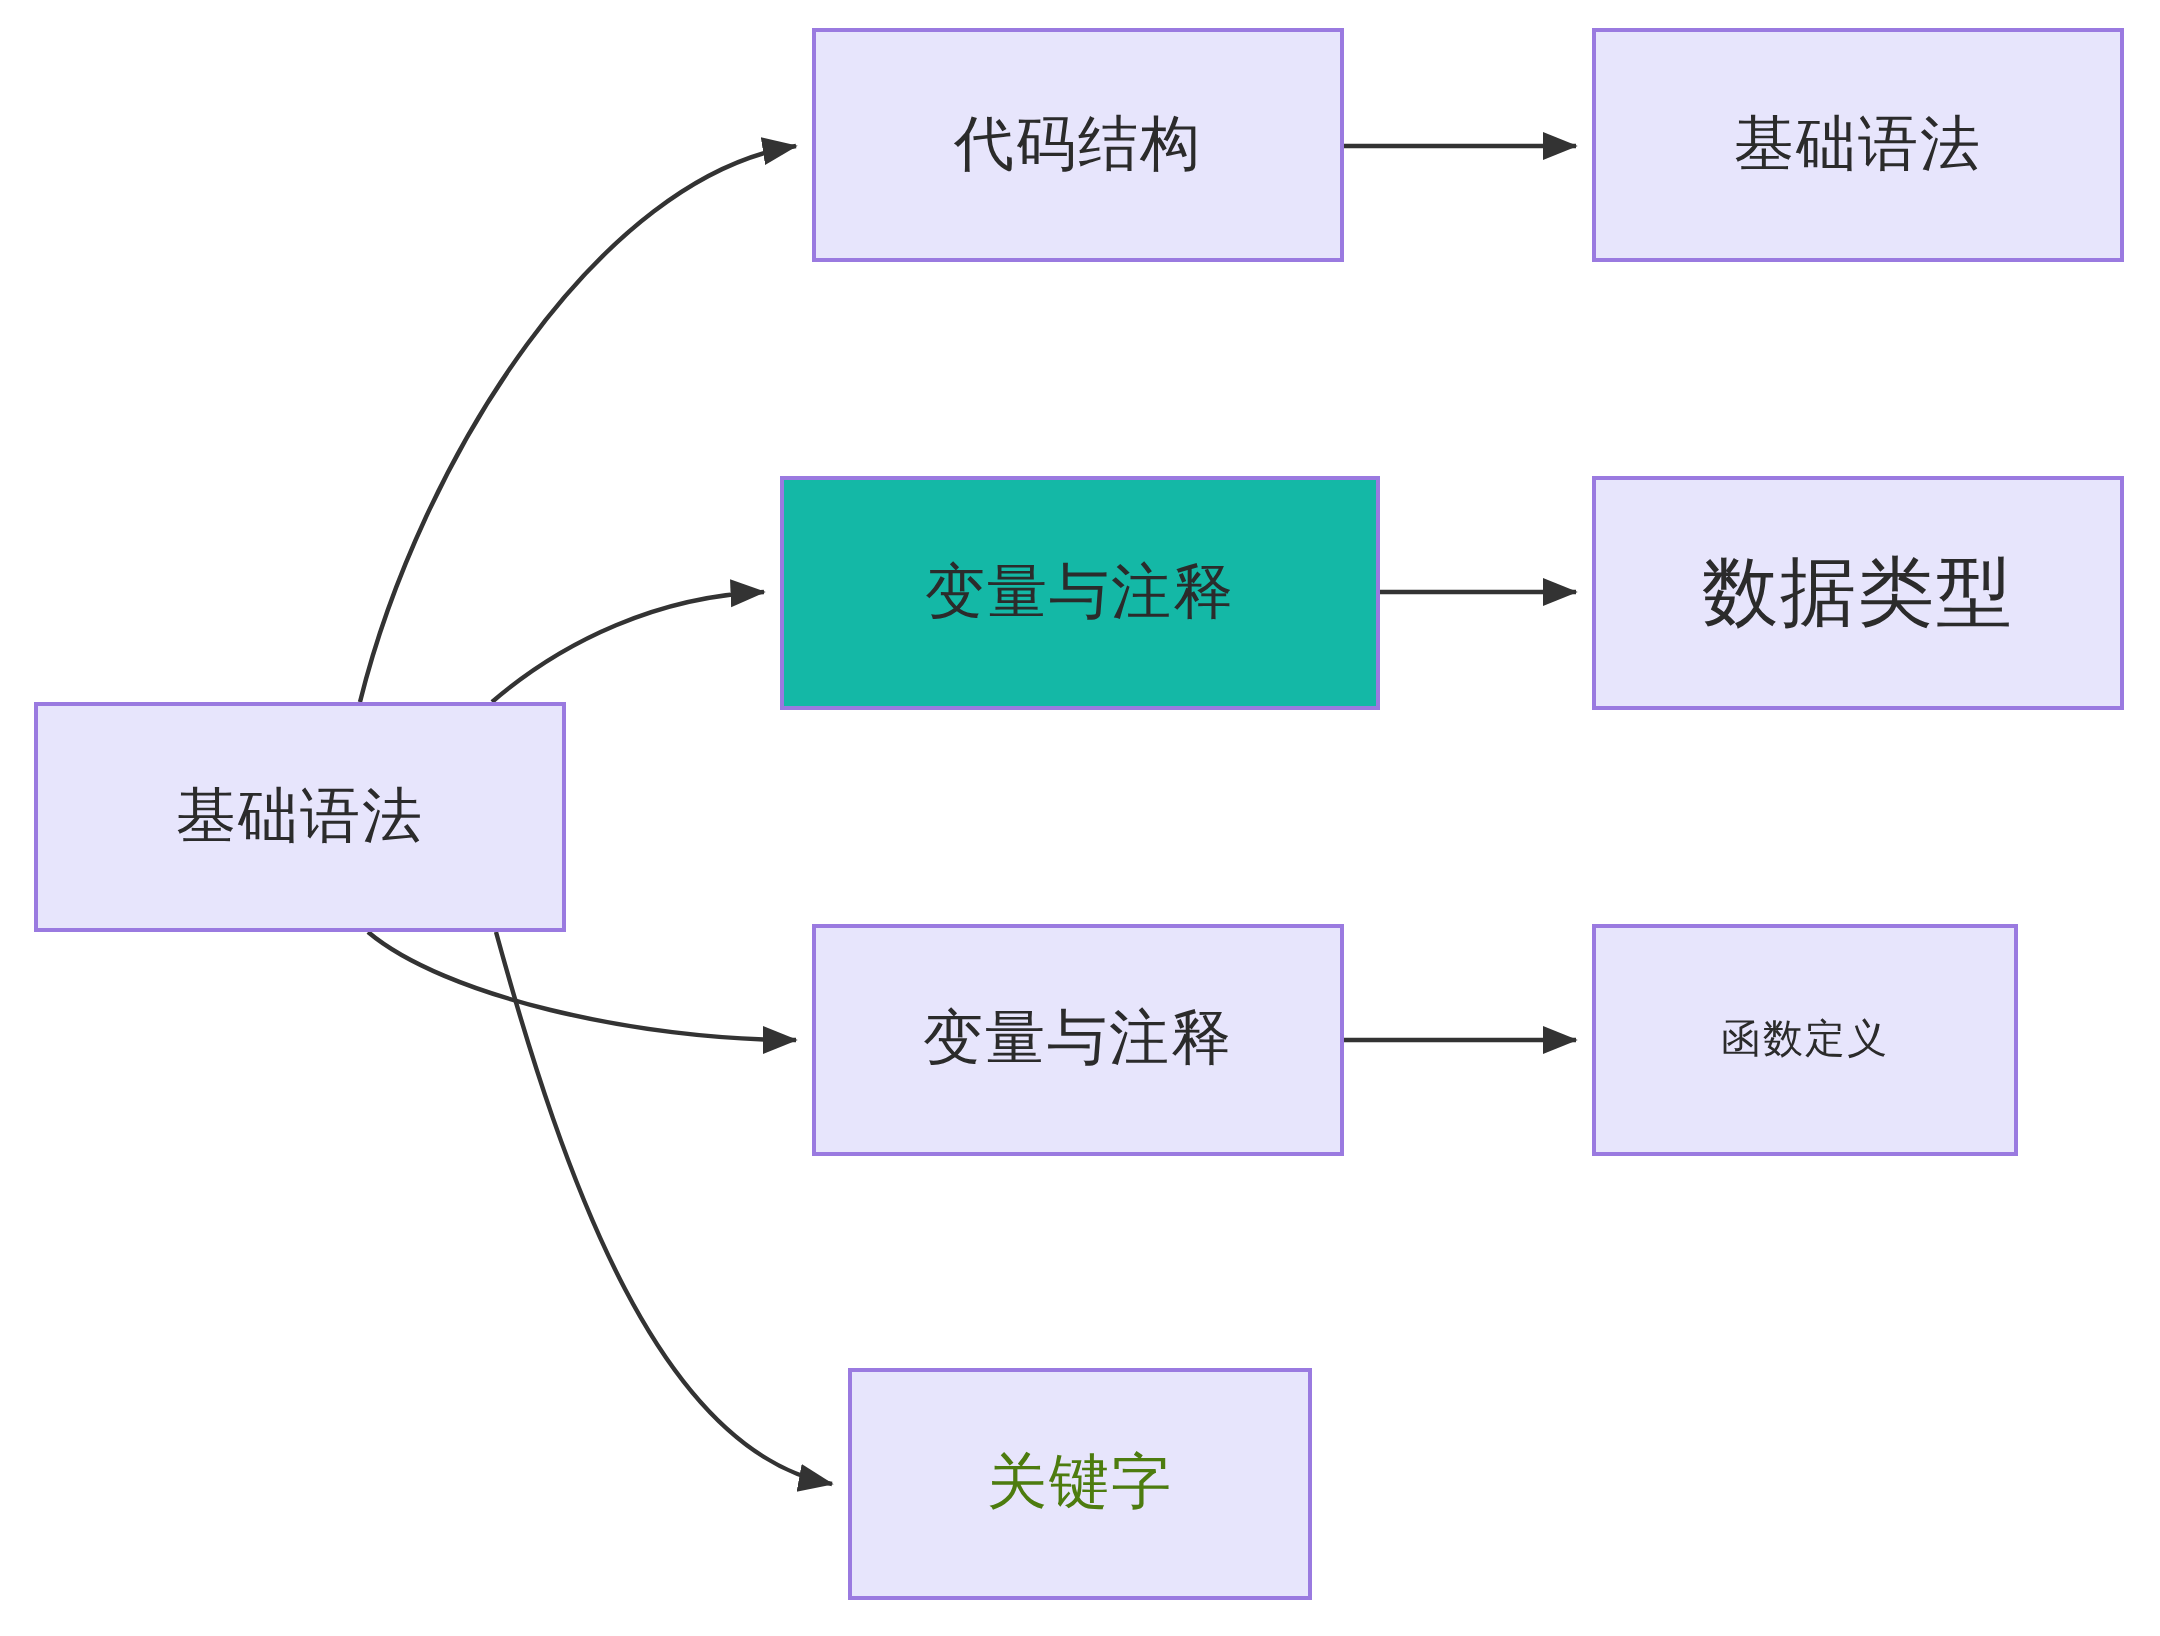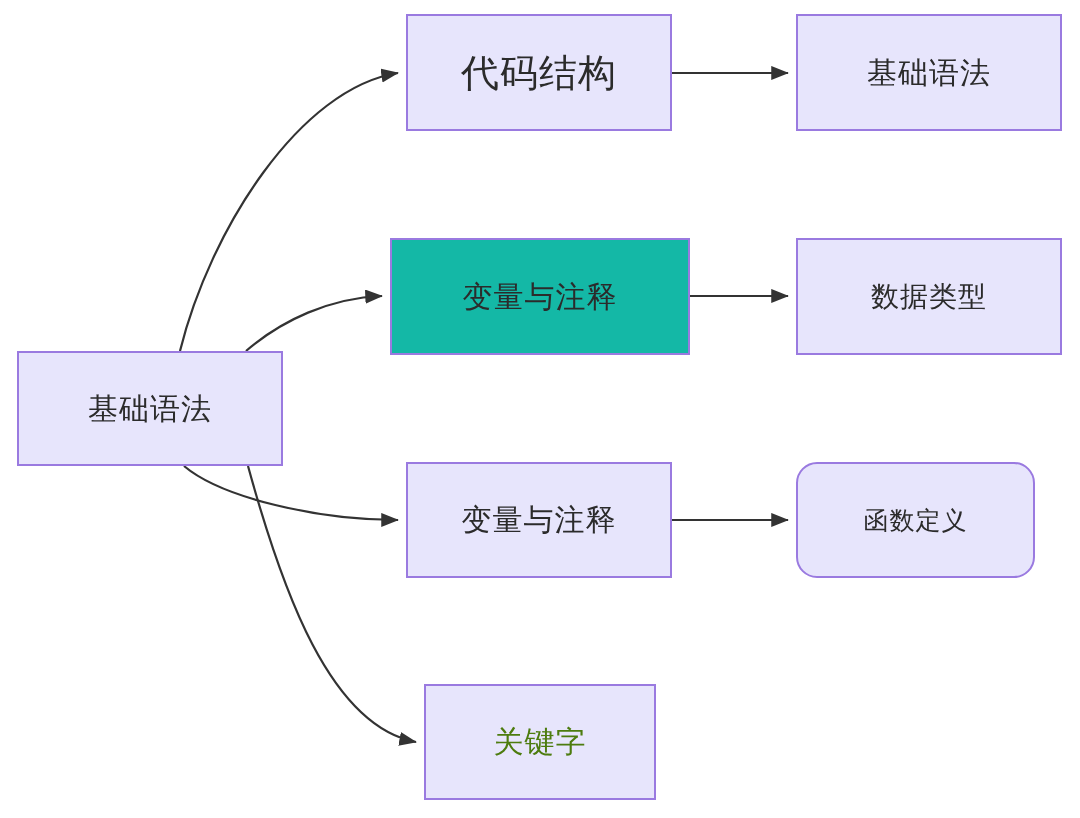--- a/index.html
+++ b/index.html
@@ -63,36 +63,36 @@
         <path d="M 672 73 L 788 73" fill="none" stroke="#333333" stroke-width="2.2" stroke-linecap="butt" marker-end="url(#arrowhead)"></path>
         <path d="M 690 296 L 788 296" fill="none" stroke="#333333" stroke-width="2.2" stroke-linecap="butt" marker-end="url(#arrowhead)"></path>
         <path d="M 672 520 L 788 520" fill="none" stroke="#333333" stroke-width="2.2" stroke-linecap="butt" marker-end="url(#arrowhead)"></path>
       </g>
   </svg>
 
   <div id="nodes">
       <div class="node" style="left: 17px; top: 351px; width: 266px; height: 115px; background: rgb(231, 229, 252); border-color: rgb(154, 122, 224); border-width: 2.5px; color: rgb(43, 43, 43); font-size: 30px; text-align: center;">
         <span class="node-label">基础语法</span>
       </div>
-      <div class="node" style="left: 406px; top: 14px; width: 266px; height: 117px; background: rgb(231, 229, 252); border-color: rgb(154, 122, 224); border-width: 2.5px; color: rgb(43, 43, 43); font-size: 38px;">
+      <div class="node" style="left: 406px; top: 14px; width: 266px; height: 117px; background: rgb(231, 229, 252); border-color: rgb(154, 122, 224); border-width: 2.5px; color: rgb(43, 43, 43); font-size: 30px;">
         <span class="node-label">代码结构</span>
       </div>
       <div class="node" style="left: 796px; top: 14px; width: 266px; height: 117px; background: rgb(231, 229, 252); border-color: rgb(154, 122, 224); border-width: 2.5px; color: rgb(43, 43, 43); font-size: 30px;">
         <span class="node-label">基础语法</span>
       </div>
       <div class="node" style="left: 390px; top: 238px; width: 300px; height: 117px; background: #14b8a6; border-color: rgb(154, 122, 224); border-width: 2.5px; color: rgb(43, 43, 43); font-size: 30px;">
         <span class="node-label">变量与注释</span>
       </div>
-      <div class="node" style="left: 796px; top: 238px; width: 266px; height: 117px; background: rgb(231, 229, 252); border-color: rgb(154, 122, 224); border-width: 2.5px; color: rgb(43, 43, 43); font-size: 28px;">
+      <div class="node" style="left: 796px; top: 238px; width: 266px; height: 117px; background: rgb(231, 229, 252); border-color: rgb(154, 122, 224); border-width: 2.5px; color: rgb(43, 43, 43); font-size: 38px;">
         <span class="node-label">数据类型</span>
       </div>
       <div class="node" style="left: 406px; top: 462px; width: 266px; height: 116px; background: rgb(231, 229, 252); border-color: rgb(154, 122, 224); border-width: 2.5px; color: rgb(43, 43, 43); font-size: 30px;">
         <span class="node-label">变量与注释</span>
       </div>
-      <div class="node" style="left: 796px; top: 462px; width: 239px; height: 116px; background: rgb(231, 229, 252); border-color: rgb(154, 122, 224); border-width: 2.5px; color: rgb(43, 43, 43); font-size: 25px; border-radius: 21px;">
+      <div class="node" style="left: 796px; top: 462px; width: 213px; height: 116px; background: rgb(231, 229, 252); border-color: rgb(154, 122, 224); border-width: 2.5px; color: rgb(43, 43, 43); font-size: 20px;">
         <span class="node-label">函数定义</span>
       </div>
       <div class="node" style="left: 424px; top: 684px; width: 232px; height: 116px; background: rgb(231, 229, 252); border-color: rgb(154, 122, 224); border-width: 2.5px; color: #4d7c0f; font-size: 30px;">
         <span class="node-label">关键字</span>
       </div>
     </div>
 
 </div>
 
 </body></html>

